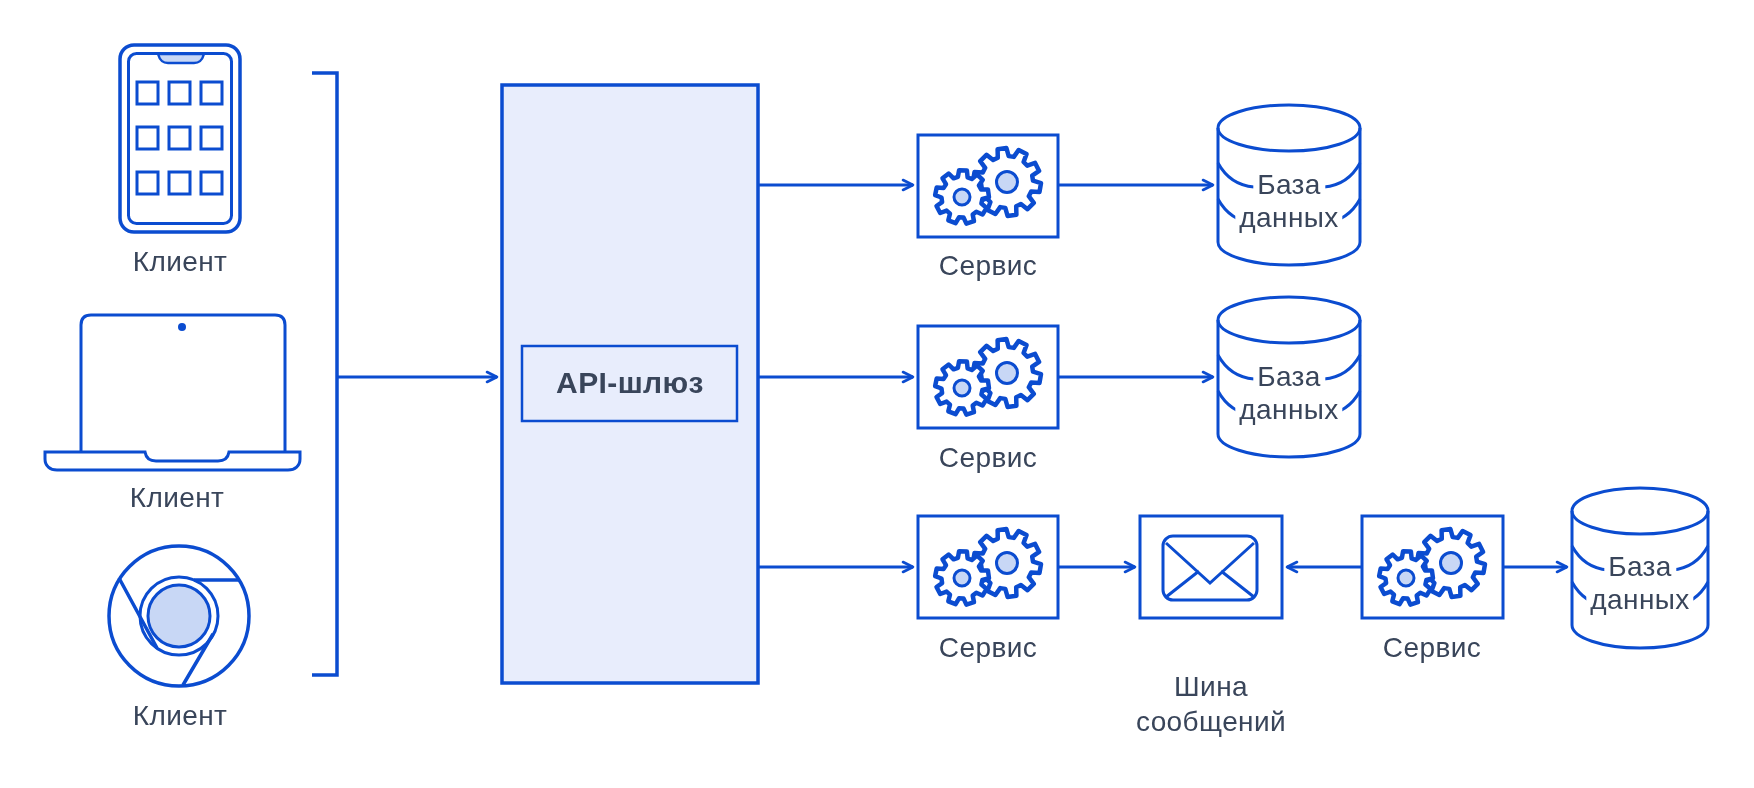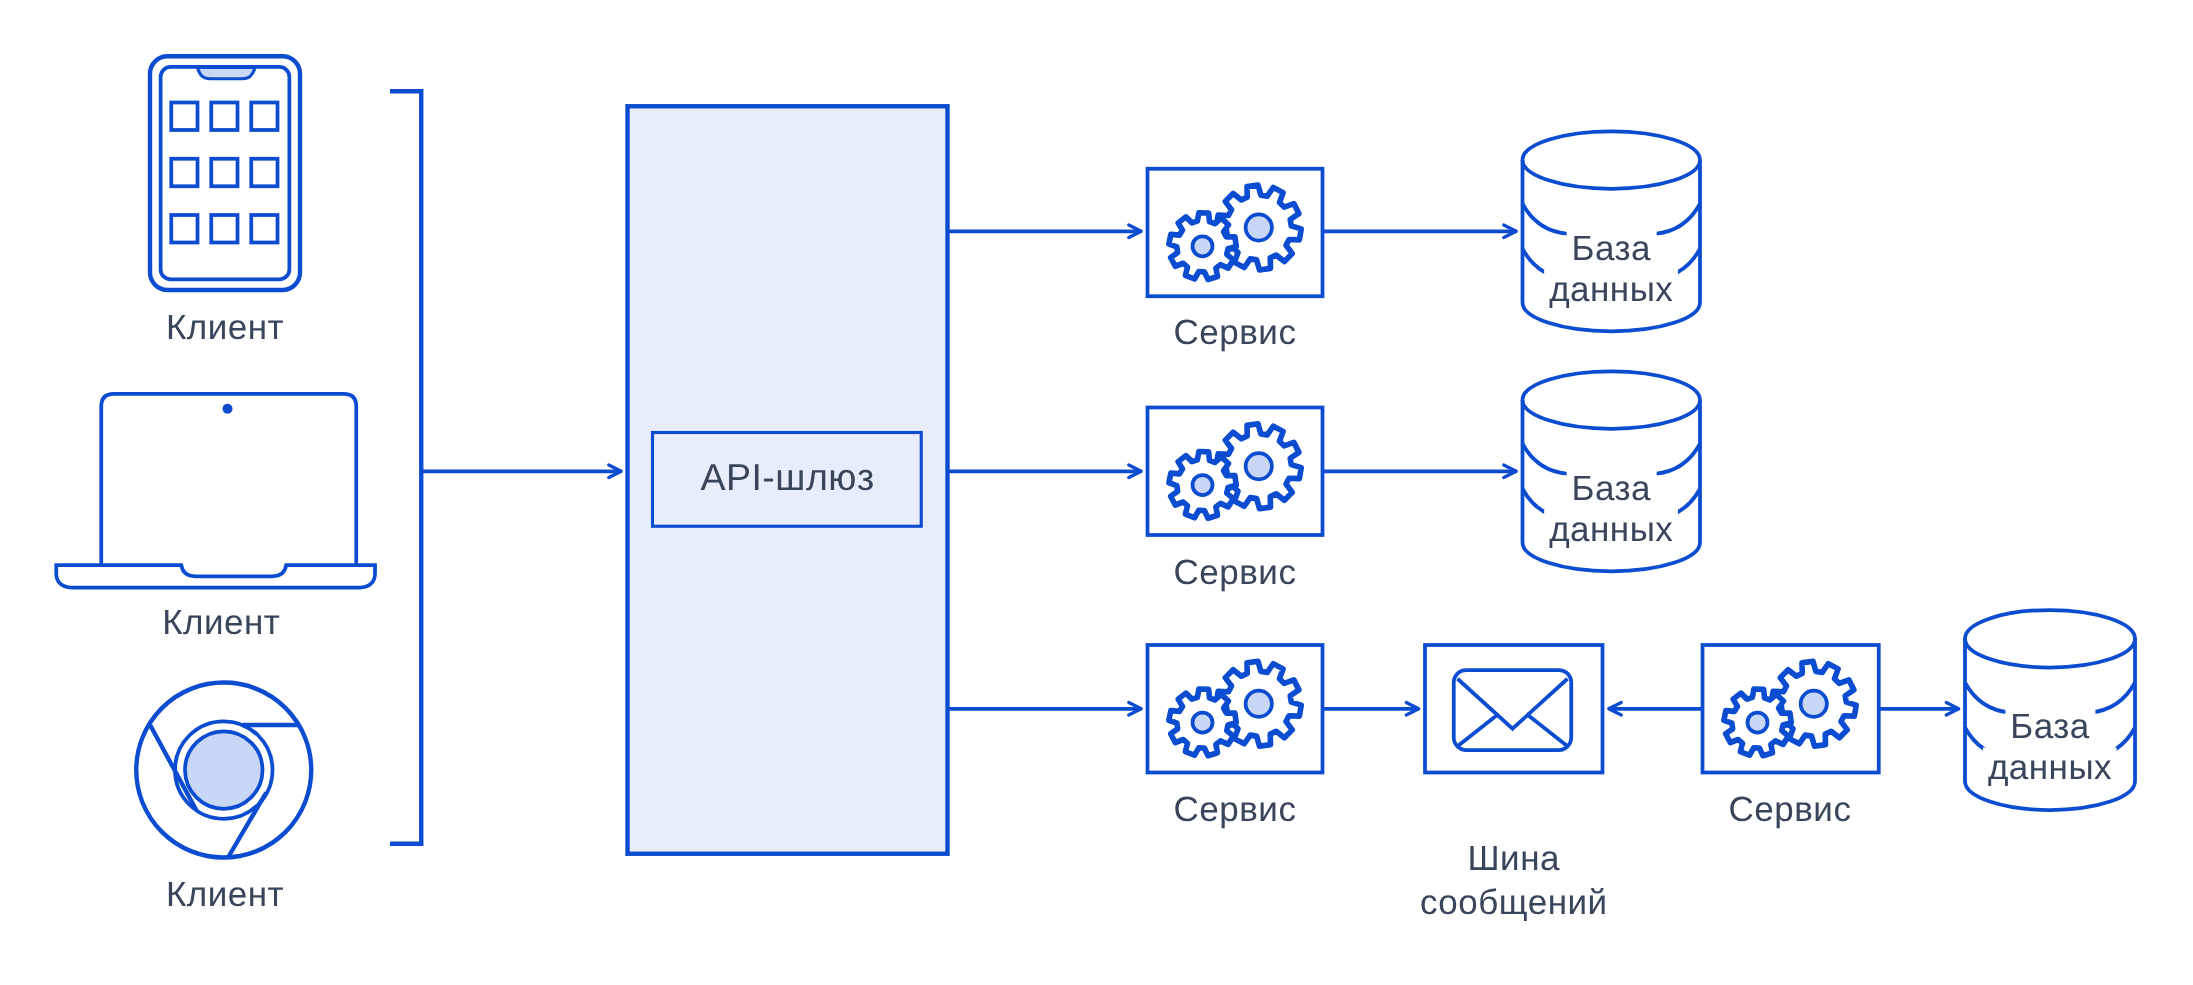--- a/index.html
+++ b/index.html
@@ -12,23 +12,23 @@
   .arrow{fill:none;stroke:var(--line);stroke-width:3;marker-end:url(#arr);}
   .panel{fill:var(--panel);stroke:var(--line);stroke-width:3.5;}
   .panel2{fill:var(--panel);stroke:var(--line);stroke-width:2.5;}
   .box{fill:#fff;stroke:var(--line);stroke-width:3;}
   .gear{fill:#fff;stroke:var(--line);stroke-width:4.5;stroke-linejoin:round;}
   .hub{fill:var(--accent);stroke:var(--line);stroke-width:3;}
   .acc{fill:var(--accent);stroke:var(--line);stroke-width:2.5;}
   
   .lbl{position:absolute;transform:translateX(-50%);color:var(--text);
        font-size:28px;letter-spacing:.4px;white-space:nowrap;text-align:center;}
-  .api{font-size:30px;}
+  .api{font-size:30px;font-weight:bold;}
   .two{line-height:35px;margin-top:39px;}
-  .dbl{line-height:33px;margin-top:14px;}
+  .dbl{line-height:33px;}
   .dbl span{background:#fff;padding:0 4px;}
 </style>
 </head>
 <body>
 
 <div class="stage">
 
   <svg width="1754" height="788" viewBox="0 0 1754 788">
     <defs>
       <marker id="arr" markerUnits="userSpaceOnUse" markerWidth="18" markerHeight="18" refX="13" refY="8" orient="auto">

